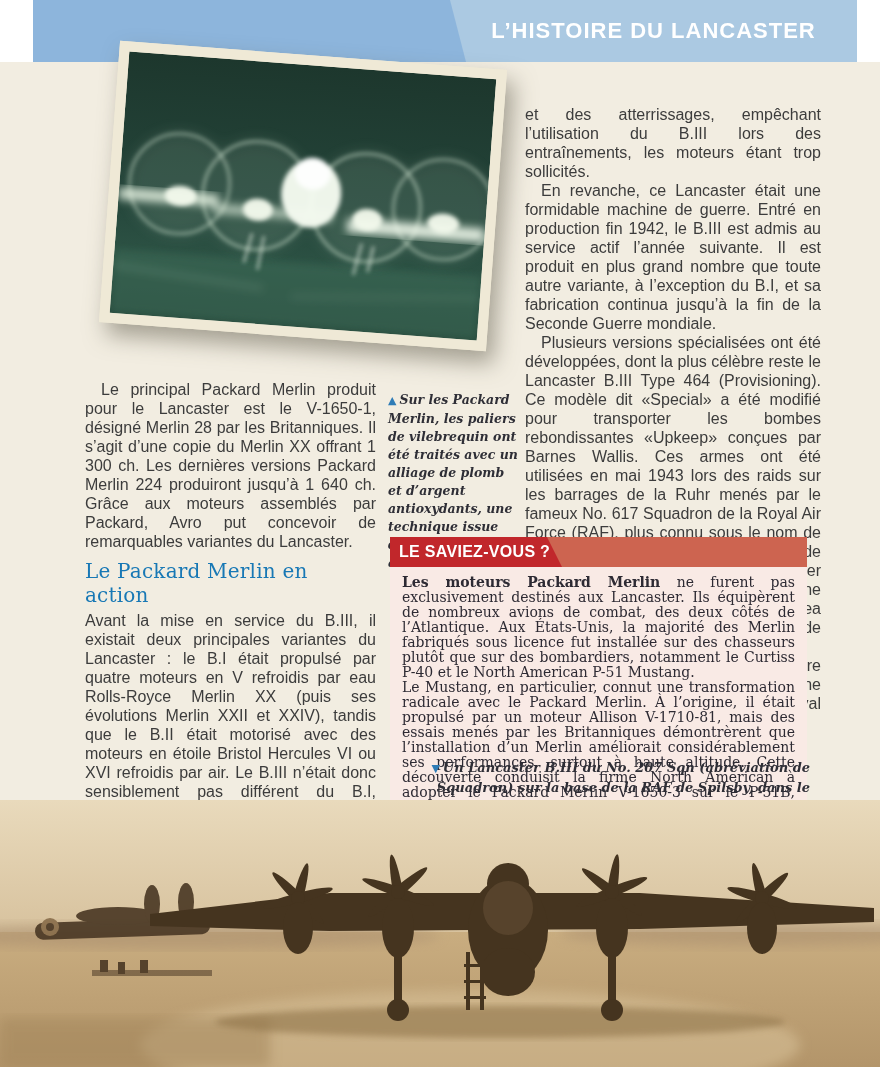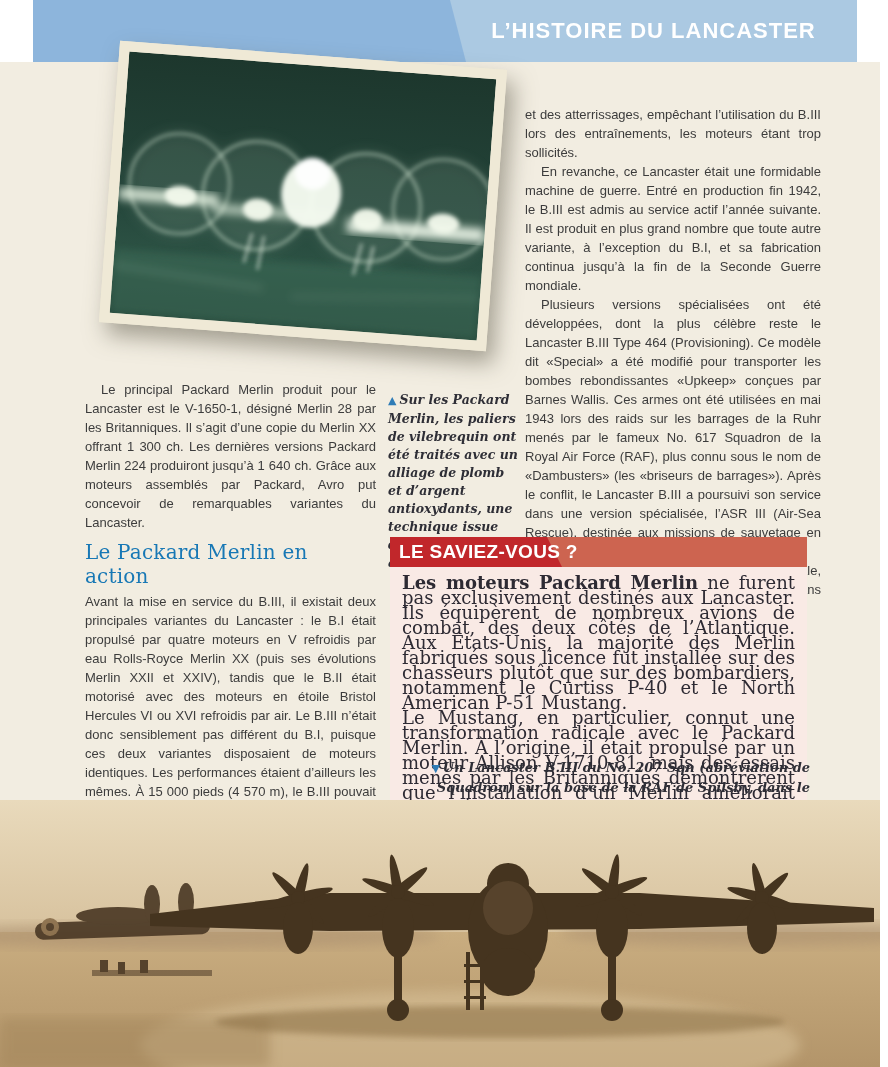--- a/index.html
+++ b/index.html
@@ -29,21 +29,21 @@
     transform:rotate(4.3deg);
     box-shadow:8px 12px 22px rgba(90,85,70,0.5);
   }
   .photo-top svg { display:block; width:100%; height:100%; }
 
   
   .col { position:absolute; }
   .col-left  { left:85px;  top:380px; width:291px; }
   .col-right { left:525px; top:105px; width:296px; }
   p.body-text {
-    margin:0; font-size:13px; line-height:19px; color:#3c3c3c;
+    margin:0; font-size:16px; line-height:19px; color:#3c3c3c;
     text-align:justify;
   }
   p.indent { text-indent:16px; }
   h2.section-heading {
     margin:8px 0 4px 0; font-family:"DejaVu Serif", serif;
     font-size:20px; font-weight:normal; color:#1878b5; letter-spacing:0.2px;
   }
 
   
   .caption-top {
@@ -60,25 +60,25 @@
 
   
   .dyk { position:absolute; left:390px; top:537px; width:417px; }
   .dyk-header { position:relative; height:30px; background:#cd6450; }
   .dyk-header-dark {
     position:absolute; left:0; top:0; width:172px; height:30px;
     background:#c1272b; clip-path:polygon(0 0,157px 0,172px 100%,0 100%);
   }
   .dyk-title {
     position:absolute; left:9px; top:0; line-height:30px;
-    color:#ffffff; font-size:19px; font-weight:bold; letter-spacing:0.3px;
+    color:#ffffff; font-size:16px; font-weight:bold; letter-spacing:0.3px;
   }
   .dyk-body { background:#f9eae5; padding:8px 12px 10px 12px; }
   .dyk-body p {
-    margin:0; font-family:"DejaVu Serif", serif; font-size:18px;
+    margin:0; font-family:"DejaVu Serif", serif; font-size:14px;
     line-height:15px; color:#2d2a33; text-align:justify;
   }
   .dyk-lead { font-weight:bold; }
 
   
   .photo-bottom { position:absolute; left:0; top:800px; width:888px; height:267px; }
   .photo-bottom svg { display:block; width:100%; height:100%; }
 </style>
 </head>
 <body>

